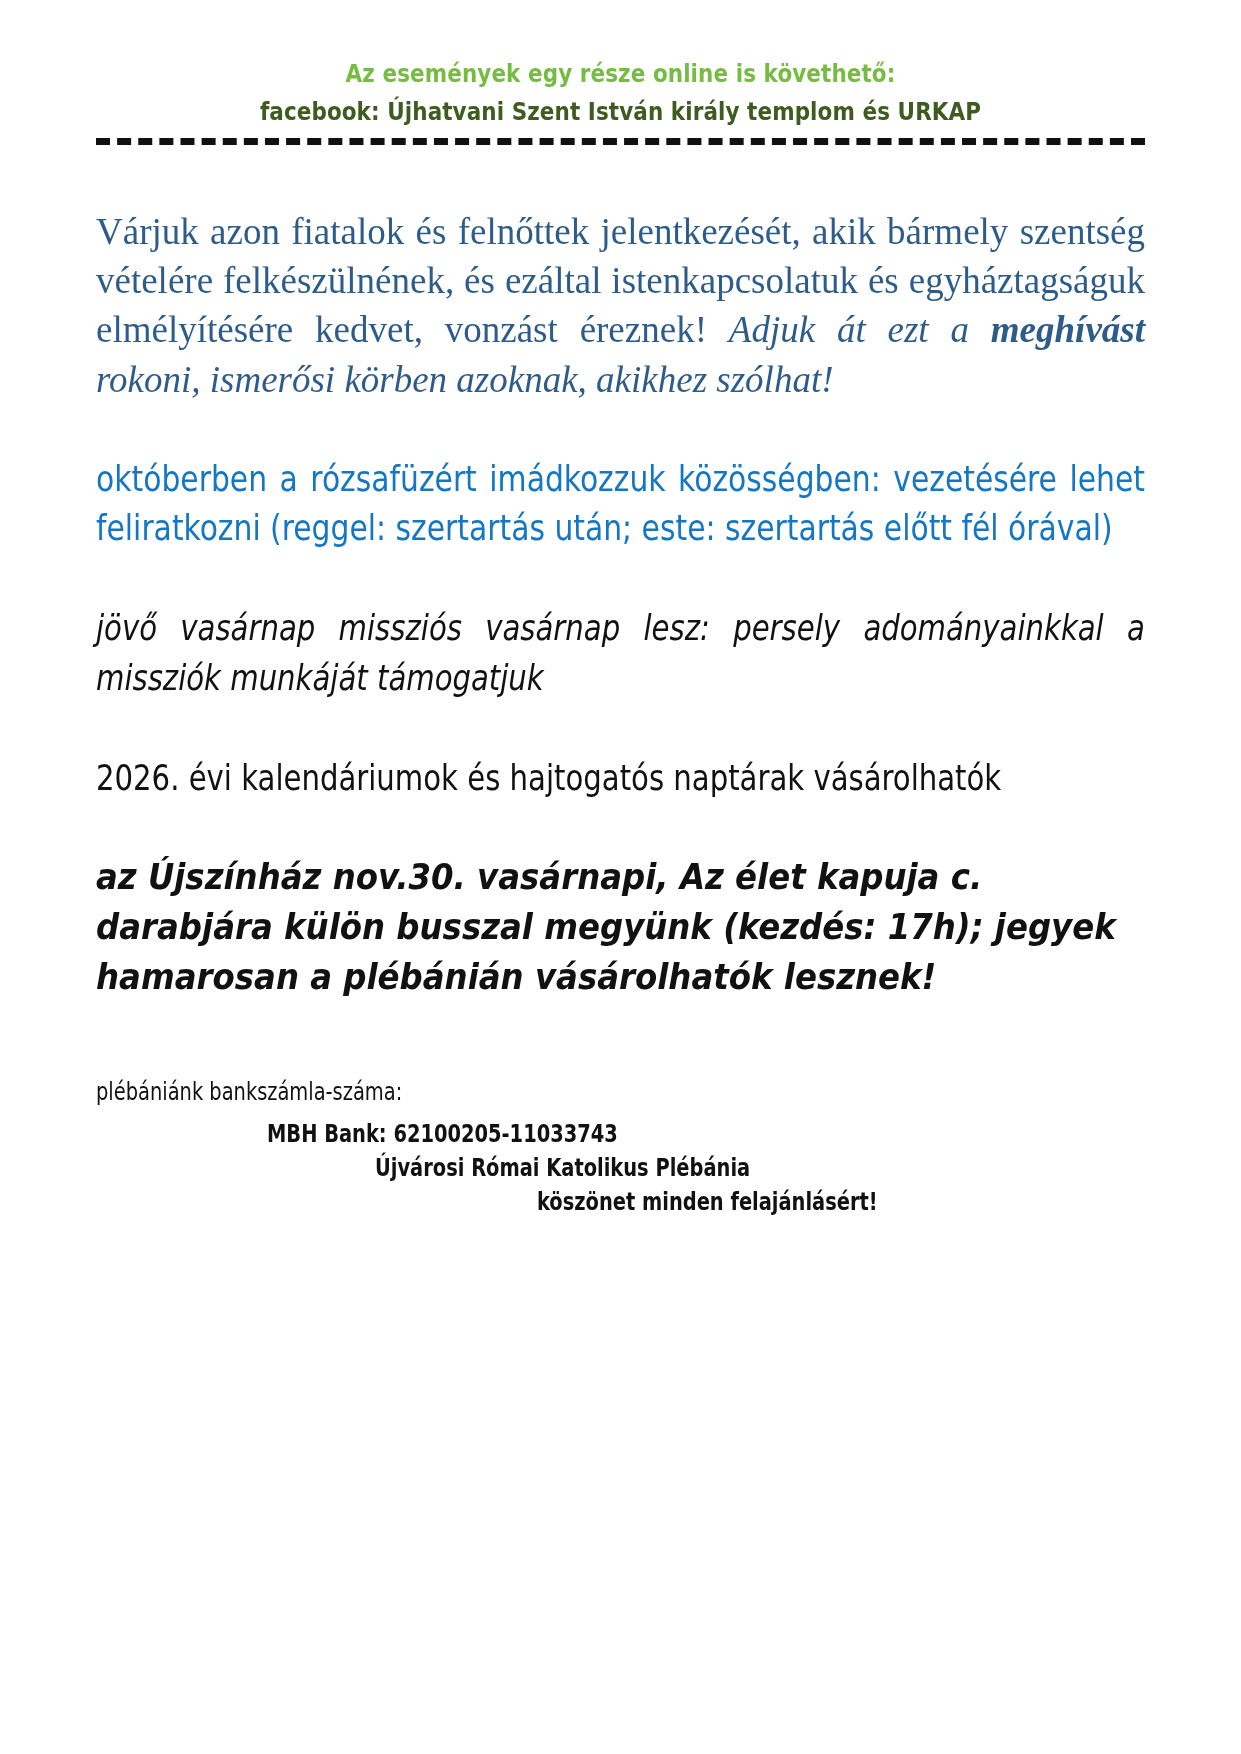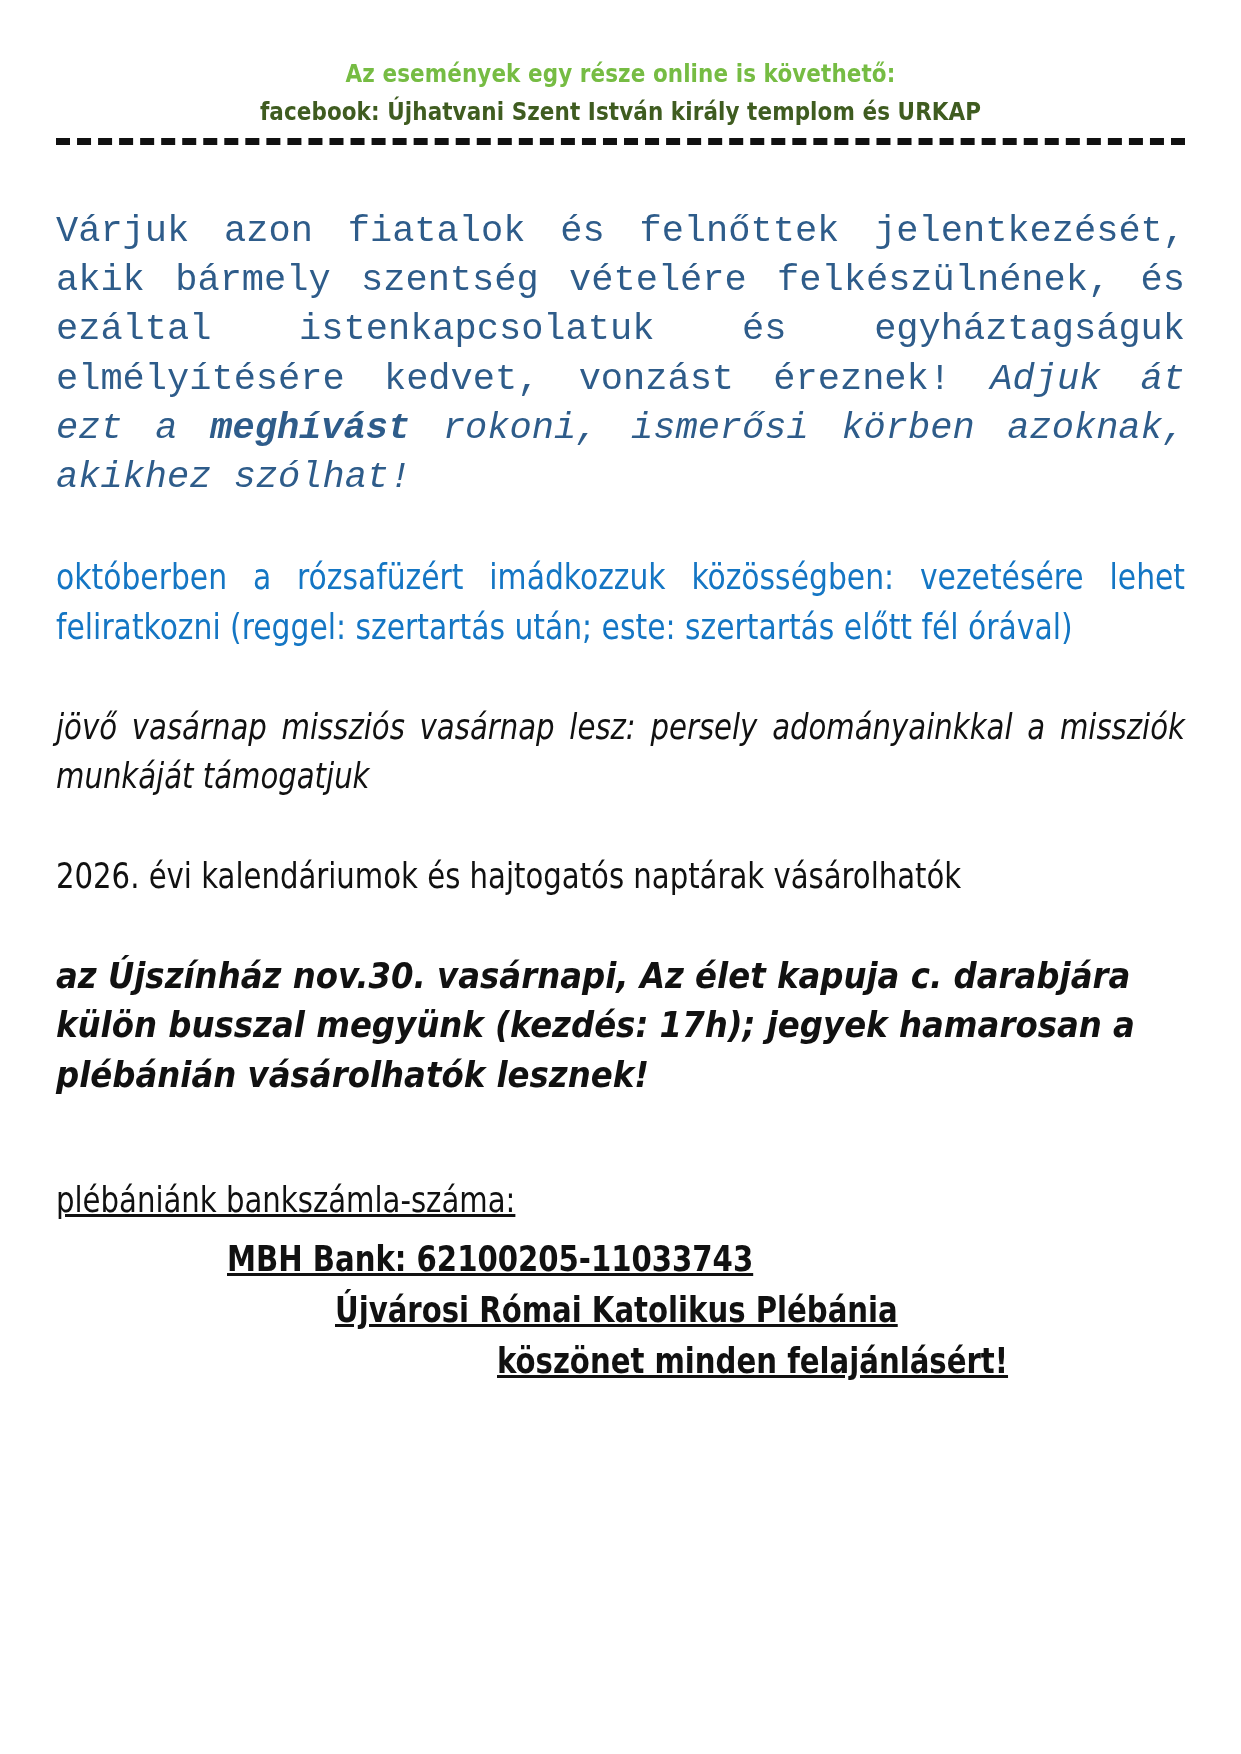--- a/index.html
+++ b/index.html
@@ -9,21 +9,21 @@
     background: #ffffff;
   }
 
   .page {
     position: relative;
     width: 1241px;
     height: 1428px;
     background: #ffffff;
     margin: 0 auto;
     box-sizing: border-box;
-    padding: 0 56px;
+    padding: 0 96px;
     font-family: "Liberation Sans", sans-serif;
     overflow: hidden;
   }
 
   
   .header {
     padding-top: 58px;
     text-align: center;
   }
 
@@ -53,21 +53,21 @@
   }
 
   .divider {
     margin-top: 10px;
     height: 0;
     border-top: 7px dashed #111111;
     width: 100%;
   }
 
   .serif-para {
-    font-family: Liberation Mono, monospace;
+    font-family: Liberation Serif, serif;
     color: #2e5c8a;
     font-size: 37px;
     line-height: 1.33;
     text-align: justify;
     text-align-last: left;
     margin: 0;
     hyphens: none;
   }
   .serif-para .it { font-style: italic; }
   .serif-para .bi { font-style: italic; font-weight: 700; }
@@ -121,23 +121,22 @@
   }
 
   .gap-lg { height: 62px; }
   .gap-md { height: 50px; }
   .gap-xl { height: 74px; }
 
   
   .bank-block {
     font-family: "DejaVu Sans Condensed", "Liberation Sans Narrow", "Liberation Sans", sans-serif;
     color: #111111;
-    font-size: 36px;
+    font-size: 24px;
     line-height: 1.42;
-    text-decoration: underline;
   }
 
   .bank-intro {
     font-weight: 400;
     transform: scaleX(0.9);
     transform-origin: left center;
   }
 
   .bank-row {
     font-weight: 700;

